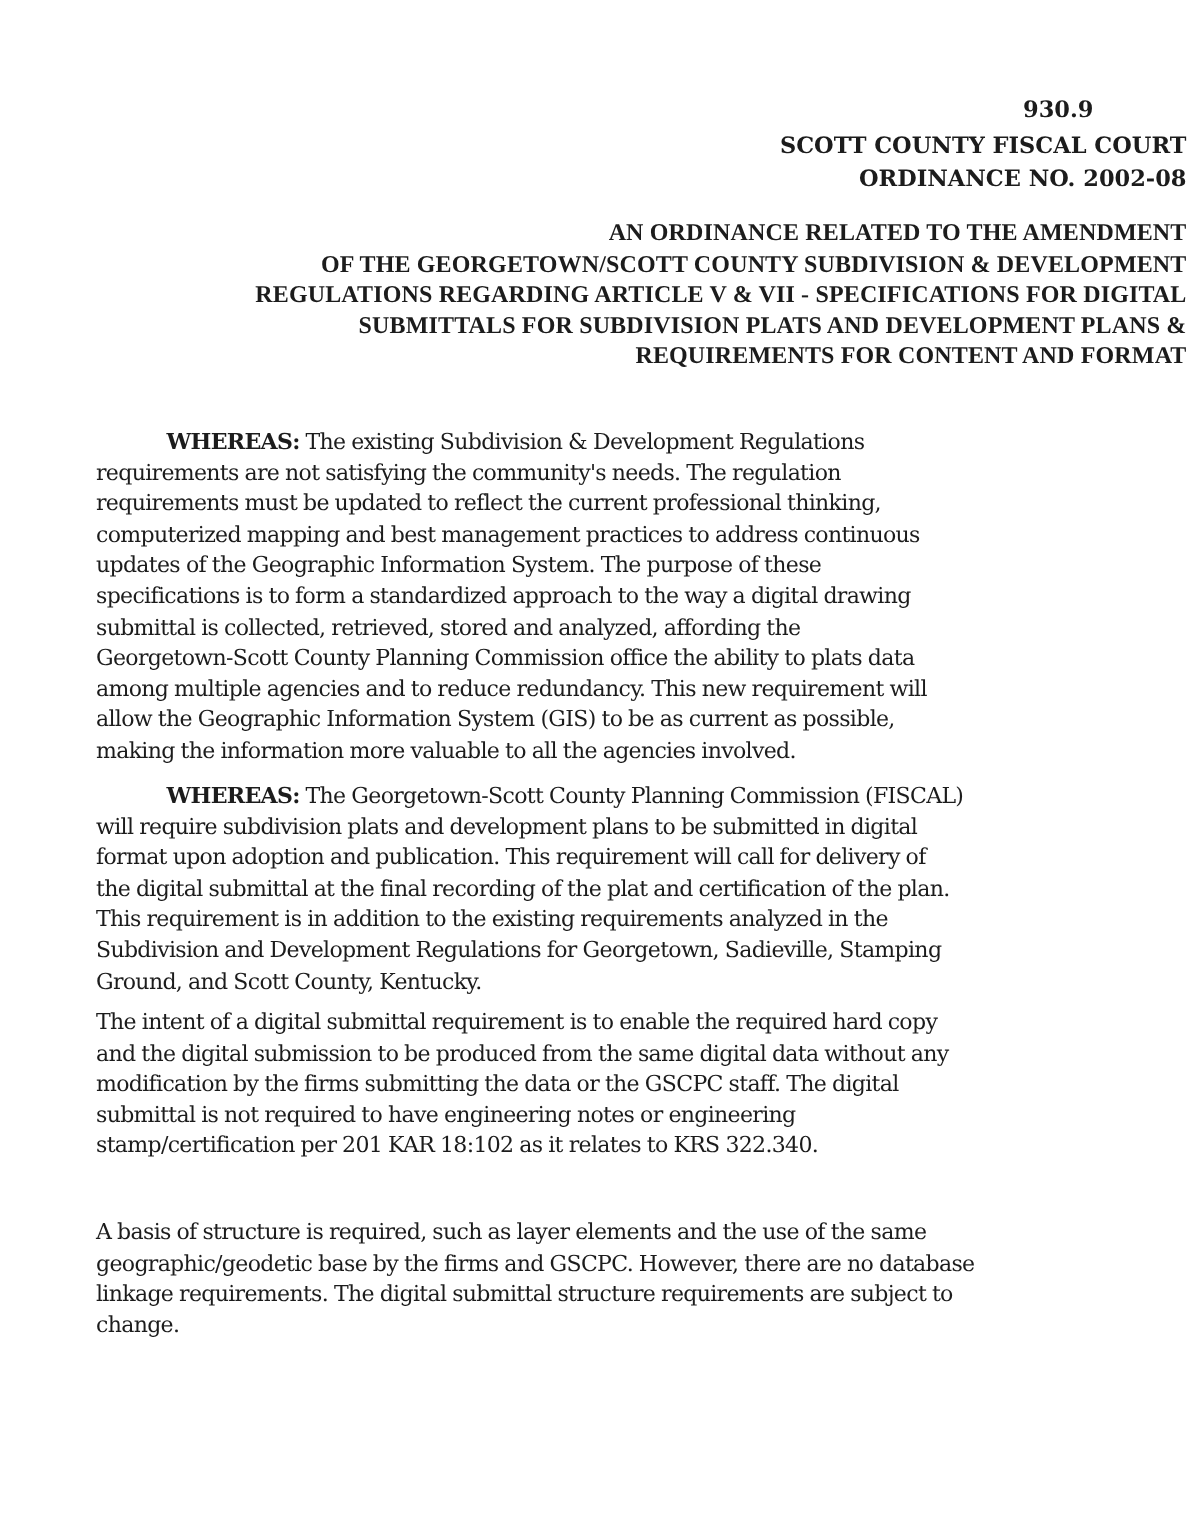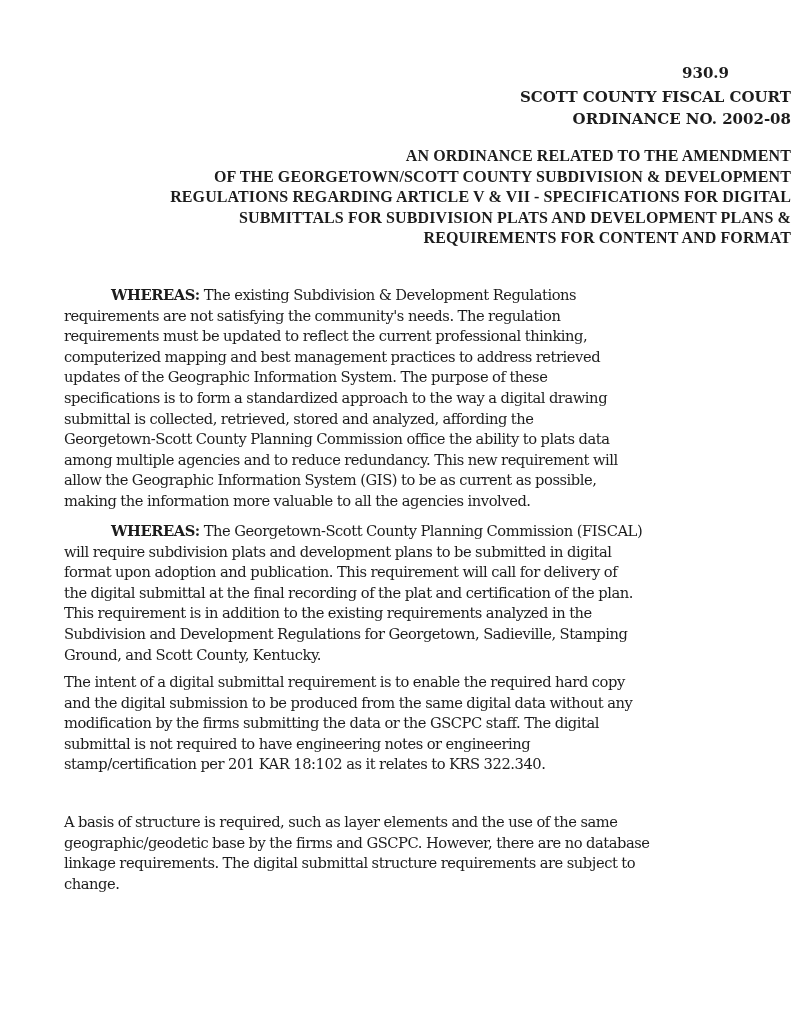--- a/index.html
+++ b/index.html
@@ -51,21 +51,21 @@
   <span>OF THE GEORGETOWN/SCOTT COUNTY SUBDIVISION &amp; DEVELOPMENT</span>
   <span>REGULATIONS REGARDING ARTICLE V &amp; VII - SPECIFICATIONS FOR DIGITAL</span>
   <span>SUBMITTALS FOR SUBDIVISION PLATS AND DEVELOPMENT PLANS &amp;</span>
   <span>REQUIREMENTS FOR CONTENT AND FORMAT</span>
 </div>
 
 <div class="body-text p1">
   <span class="line indent"><span class="lead">WHEREAS:</span><span> The existing Subdivision &amp; Development Regulations</span></span>
   <span class="line">requirements are not satisfying the community's needs. The regulation</span>
   <span class="line">requirements must be updated to reflect the current professional thinking,</span>
-  <span class="line">computerized mapping and best management practices to address retrieved</span>
+  <span class="line">computerized mapping and best management practices to address continuous</span>
   <span class="line">updates of the Geographic Information System. The purpose of these</span>
   <span class="line">specifications is to form a standardized approach to the way a digital drawing</span>
   <span class="line">submittal is collected, retrieved, stored and analyzed, affording the</span>
   <span class="line">Georgetown-Scott County Planning Commission office the ability to plats data</span>
   <span class="line">among multiple agencies and to reduce redundancy. This new requirement will</span>
   <span class="line">allow the Geographic Information System (GIS) to be as current as possible,</span>
   <span class="line">making the information more valuable to all the agencies involved.</span>
 </div>
 
 <div class="body-text p2">

